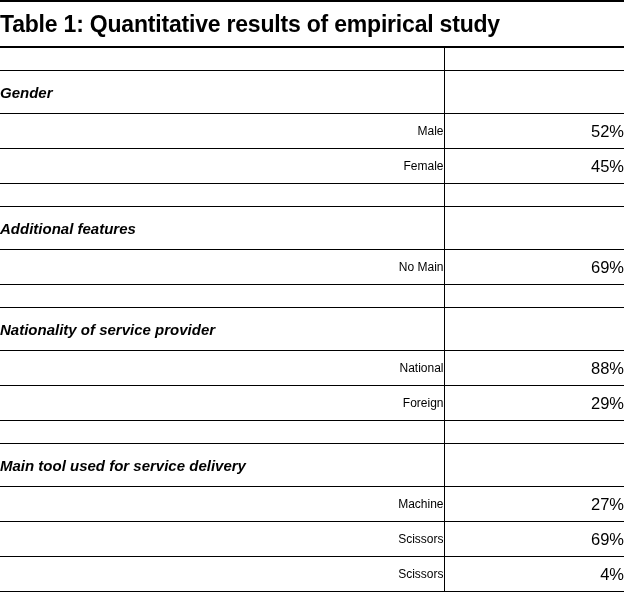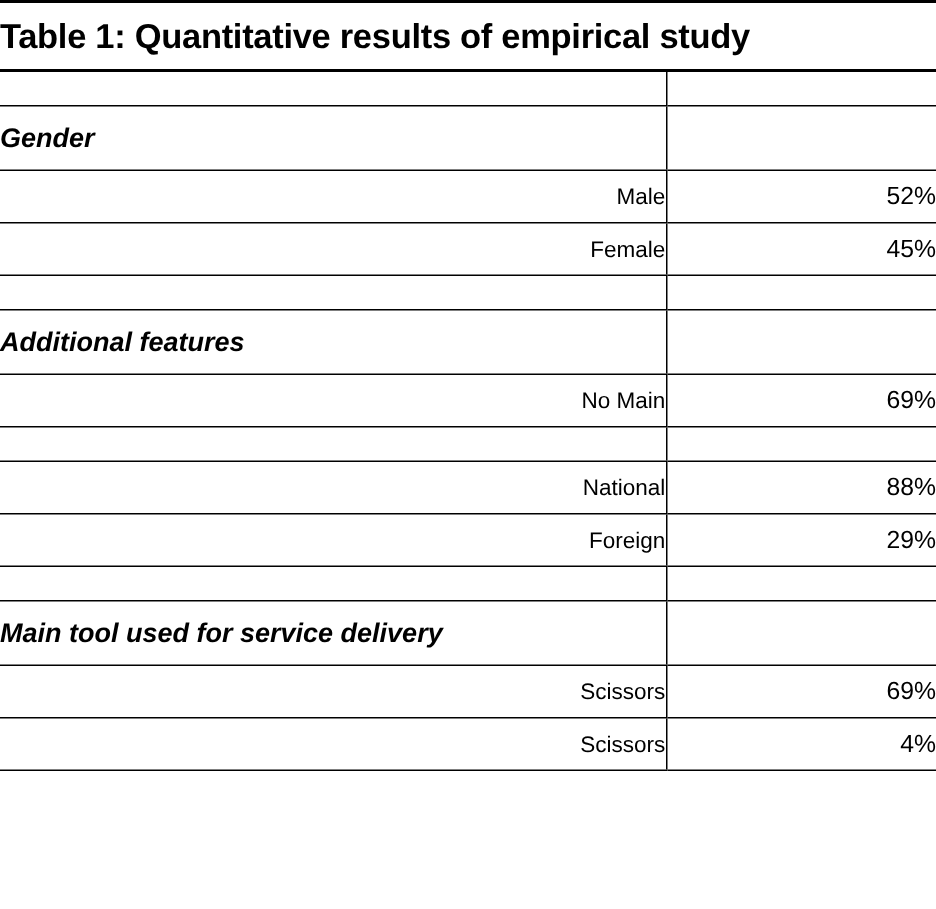--- a/index.html
+++ b/index.html
@@ -45,34 +45,34 @@
     padding-left: 10px;
     letter-spacing: -0.2px;
     white-space: nowrap;
     margin-left: 44px;
   }
   .row-header td {
     height: 42px;
     border-bottom: 1px solid #000000;
   }
   .hdr-text {
-    font-size: 18px;
+    font-size: 15px;
     font-weight: bold;
     font-style: italic;
     padding-left: 9px;
     white-space: nowrap;
   }
   .row-data td {
     height: 34px;
     border-bottom: 1px solid #000000;
   }
   .lbl {
     text-align: right;
     padding-right: 10px;
-    font-size: 15px;
+    font-size: 12px;
   }
   .val {
     text-align: right;
     padding-right: 11px;
     font-size: 16.5px;
   }
   .row-spacer td {
     height: 22px;
     border-bottom: 1px solid #000000;
   }
@@ -128,39 +128,47 @@
       <tr class="row-data">
         <td class="lbl">No Main</td>
         <td class="val divider-cell">69%</td>
       </tr>
 
       <tr class="row-spacer">
         <td></td>
         <td class="divider-cell"></td>
       </tr>
 
+      <tr class="row-header">
+        <td class="hdr-text">Nationality of service provider</td>
+        <td class="divider-cell"></td>
+      </tr>
       <tr class="row-data">
         <td class="lbl">National</td>
         <td class="val divider-cell">88%</td>
       </tr>
       <tr class="row-data">
         <td class="lbl">Foreign</td>
         <td class="val divider-cell">29%</td>
       </tr>
 
       <tr class="row-spacer">
         <td></td>
         <td class="divider-cell"></td>
       </tr>
 
       <tr class="row-header">
         <td class="hdr-text">Main tool used for service delivery</td>
         <td class="divider-cell"></td>
       </tr>
       <tr class="row-data">
+        <td class="lbl">Machine</td>
+        <td class="val divider-cell">27%</td>
+      </tr>
+      <tr class="row-data">
         <td class="lbl">Scissors</td>
         <td class="val divider-cell">69%</td>
       </tr>
       <tr class="row-data">
         <td class="lbl">Scissors</td>
         <td class="val divider-cell">4%</td>
       </tr>
 
     </tbody>
   </table>

